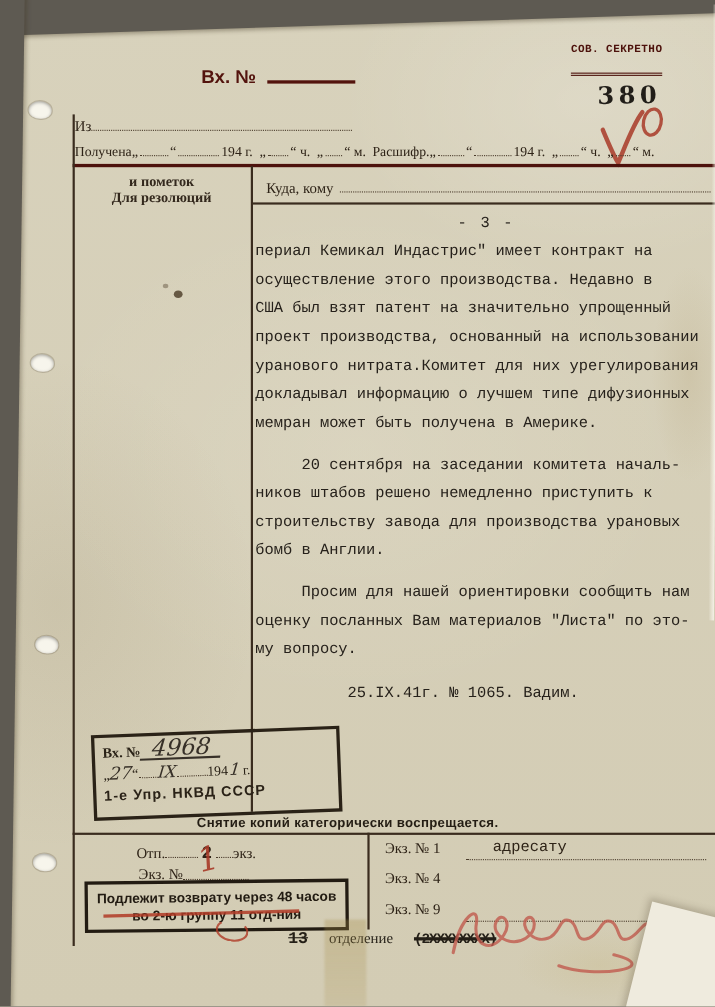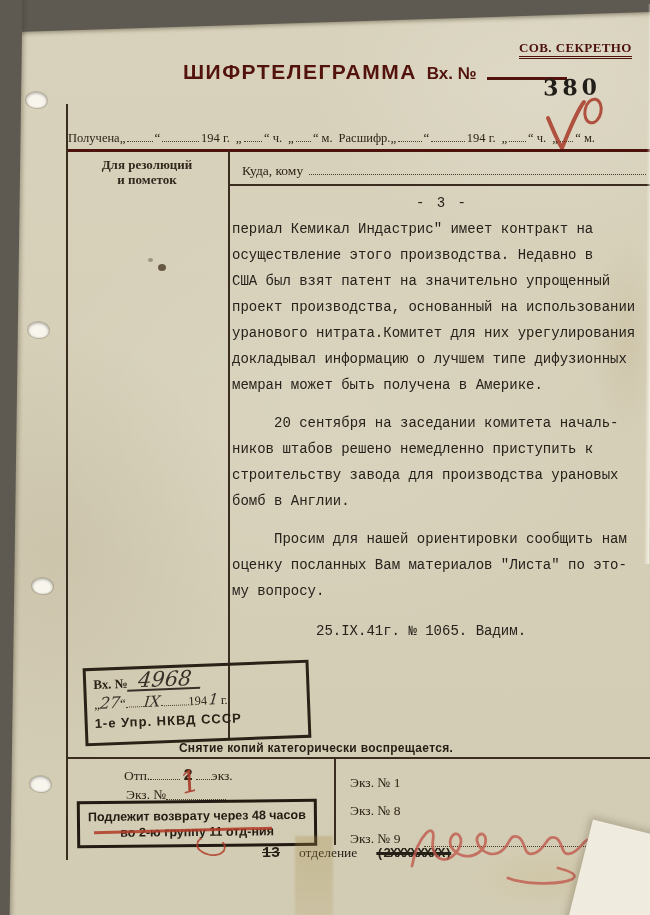--- a/index.html
+++ b/index.html
@@ -20,22 +20,22 @@
         box-shadow:inset 0 1px 3px rgba(0,0,0,.35),0 0 0 1px rgba(90,80,60,.25);}
   
   .rule{background:#3a2c1e;}
   .rule-thick{left:66px;top:149px;width:584px;height:3px;background:#4d120c;}
   .v-left{left:66px;top:104px;width:2px;height:756px;}
   .v-col{left:228px;top:151px;width:2px;height:587px;}
   .rule-kuda{left:229px;top:184px;width:421px;height:2px;}
   .rule-bottom{left:66px;top:757px;width:584px;height:2px;}
   .v-bottom{left:334px;top:757px;width:2px;height:88px;}
   
-  .sovsec{left:519px;top:40px;font-family:Liberation Serif, serif;font-weight:bold;font-size:13px;
-          color:#4d120c;border-bottom:3px double #4d120c;padding-bottom:0;letter-spacing:.4px;}
+  .sovsec{left:519px;top:40px;font-family:Liberation Mono, monospace;font-weight:bold;font-size:10px;
+          color:#4d120c;border-bottom:3px double #4d120c;padding-bottom:15px;letter-spacing:.4px;}
   .title-row{left:183px;top:60px;display:flex;align-items:baseline;gap:10px;color:#53130d;}
   .title{font-family:"Liberation Sans",sans-serif;font-weight:bold;font-size:21px;letter-spacing:1.5px;}
   .vx{font-family:"Liberation Sans",sans-serif;font-weight:bold;font-size:17px;}
   .title-line{width:80px;height:0;border-bottom:3px solid #53130d;align-self:flex-end;margin-bottom:4px;}
   .stamp-380{left:543px;top:74px;font-family:"DejaVu Serif",serif;font-weight:bold;font-size:22px;letter-spacing:4px;color:#211e19;transform:rotate(-1deg);}
   .red-check{left:538px;top:96px;width:72px;height:58px;}
   .red-check path,.red-check ellipse{stroke:#a83a28;fill:none;stroke-linecap:round;opacity:.85;}
   
   .iz-row{left:68px;top:106px;width:252px;display:flex;align-items:baseline;font-size:13.5px;}
   .ld{display:inline-block;height:12px;border-bottom:1.5px dotted #4a3b2b;}
@@ -72,21 +72,21 @@
   .red-one{left:180px;top:764px;font-family:"DejaVu Serif",serif;font-style:italic;font-size:30px;
            color:#a83a28;transform:rotate(-14deg);opacity:.9;}
   .ret-stamp{left:77px;top:800px;width:240px;height:47px;border:3px solid #221b12;box-sizing:border-box;
              display:flex;flex-direction:column;justify-content:center;text-align:center;
              font-family:"Liberation Sans",sans-serif;font-weight:bold;font-size:12.5px;line-height:16px;
              color:#221b12;transform:rotate(-.6deg);}
   .red-strike{left:94px;top:829px;width:178px;height:2.5px;background:#b03a26;transform:rotate(-1.5deg);opacity:.85;}
   .red-loop{left:196px;top:836px;width:26px;height:16px;border:2.5px solid #b03a26;border-top-color:transparent;
             border-radius:50%;transform:rotate(10deg);opacity:.8;}
   .dist{left:350px;top:763px;width:292px;font-size:13.5px;}
-  .dist-row{display:flex;align-items:flex-end;height:28px;}
+  .dist-row{display:flex;align-items:flex-start;height:28px;}
   .dist-label{width:74px;}
   .dist-value{flex:1;border-bottom:1.5px dotted #4a3b2b;font-family:"Liberation Mono","DejaVu Sans Mono",monospace;
               font-size:14px;padding-left:24px;height:18px;}
   .dept{left:262px;top:845px;display:flex;gap:19px;align-items:baseline;font-size:13.5px;color:#241f17;}
   .dept-no{font-family:"Liberation Mono","DejaVu Sans Mono",monospace;font-weight:bold;font-size:15px;text-decoration:line-through;}
   .struck{font-family:"Liberation Mono","DejaVu Sans Mono",monospace;font-weight:bold;font-size:13px;
           letter-spacing:-1px;text-decoration:line-through;text-decoration-thickness:3px;}
   .signature{left:400px;top:806px;width:250px;height:85px;overflow:visible;}
   .signature path{stroke:#c05a4e;stroke-width:2.8;fill:none;stroke-linecap:round;opacity:.8;}
   
@@ -100,31 +100,34 @@
 <body>
 
 <div class="scan">
 
   <div class="abs stain-r"></div>
   <div class="abs stain-b"></div>
 
   <div class="abs sovsec">СОВ. СЕКРЕТНО</div>
 
   <div class="abs title-row">
-    <span class="title">ШИФРТЕЛЕГРАММА</span>
     <span class="vx">Вх. №</span>
     <span class="title-line"></span>
   </div>
   <div class="abs stamp-380">380</div>
 
   <svg class="abs red-check" viewBox="0 0 72 58">
     <path d="M10,22 C15,34 20,46 24,52 C30,38 38,16 46,6" stroke-width="4"></path>
     <ellipse cx="55" cy="15" rx="8" ry="12" stroke-width="3" transform="rotate(12 55 15)"></ellipse>
   </svg>
 
+  <div class="abs iz-row">
+    <span>Из</span>
+    <i class="ld grow"></i>
+  </div>
 
   <div class="abs recv">
     <span>Получена</span>
     <span class="q">„</span>
       <i class="ld w30"></i>
       <span class="q">“</span>
       <i class="ld w44"></i>
     <span>194 г.</span>
     <span class="q ml6">„</span>
       <i class="ld w22"></i>
@@ -145,22 +148,22 @@
       <i class="ld w16"></i>
       <span>“ м.</span>
   </div>
 
   <div class="abs rule-thick"></div>
   <div class="abs rule v-left"></div>
   <div class="abs rule v-col"></div>
   <div class="abs rule rule-kuda"></div>
 
   <div class="abs resol">
+    <div>и пометок</div>
     <div>Для резолюций</div>
-    <div>и пометок</div>
   </div>
 
   <div class="abs kuda">
     <span>Куда, кому</span>
     <i class="ld grow" style="margin-left:6px"></i>
   </div>
 
   <div class="abs body">
     <div class="page-no">- 3 -</div>
     <p class="para">периал Кемикал Индастрис" имеет контракт на
@@ -219,23 +222,24 @@
   <div class="abs ret-stamp">
     <div>Подлежит возврату через 48 часов</div>
     <div>во 2-ю группу 11 отд-ния</div>
   </div>
   <div class="abs red-strike"></div>
   <div class="abs red-loop"></div>
 
   <div class="abs dist">
     <div class="dist-row">
       <span class="dist-label">Экз. № 1</span>
+      <span class="dist-value">адресату</span>
     </div>
     <div class="dist-row">
-      <span class="dist-label">Экз. № 8</span>
+      <span class="dist-label">Экз. № 4</span>
     </div>
     <div class="dist-row">
       <span class="dist-label">Экз. № 9</span>
       <span class="dist-value"></span>
     </div>
   </div>
 
   <div class="abs dept">
     <span class="dept-no">13</span>
     <span>отделение</span>

